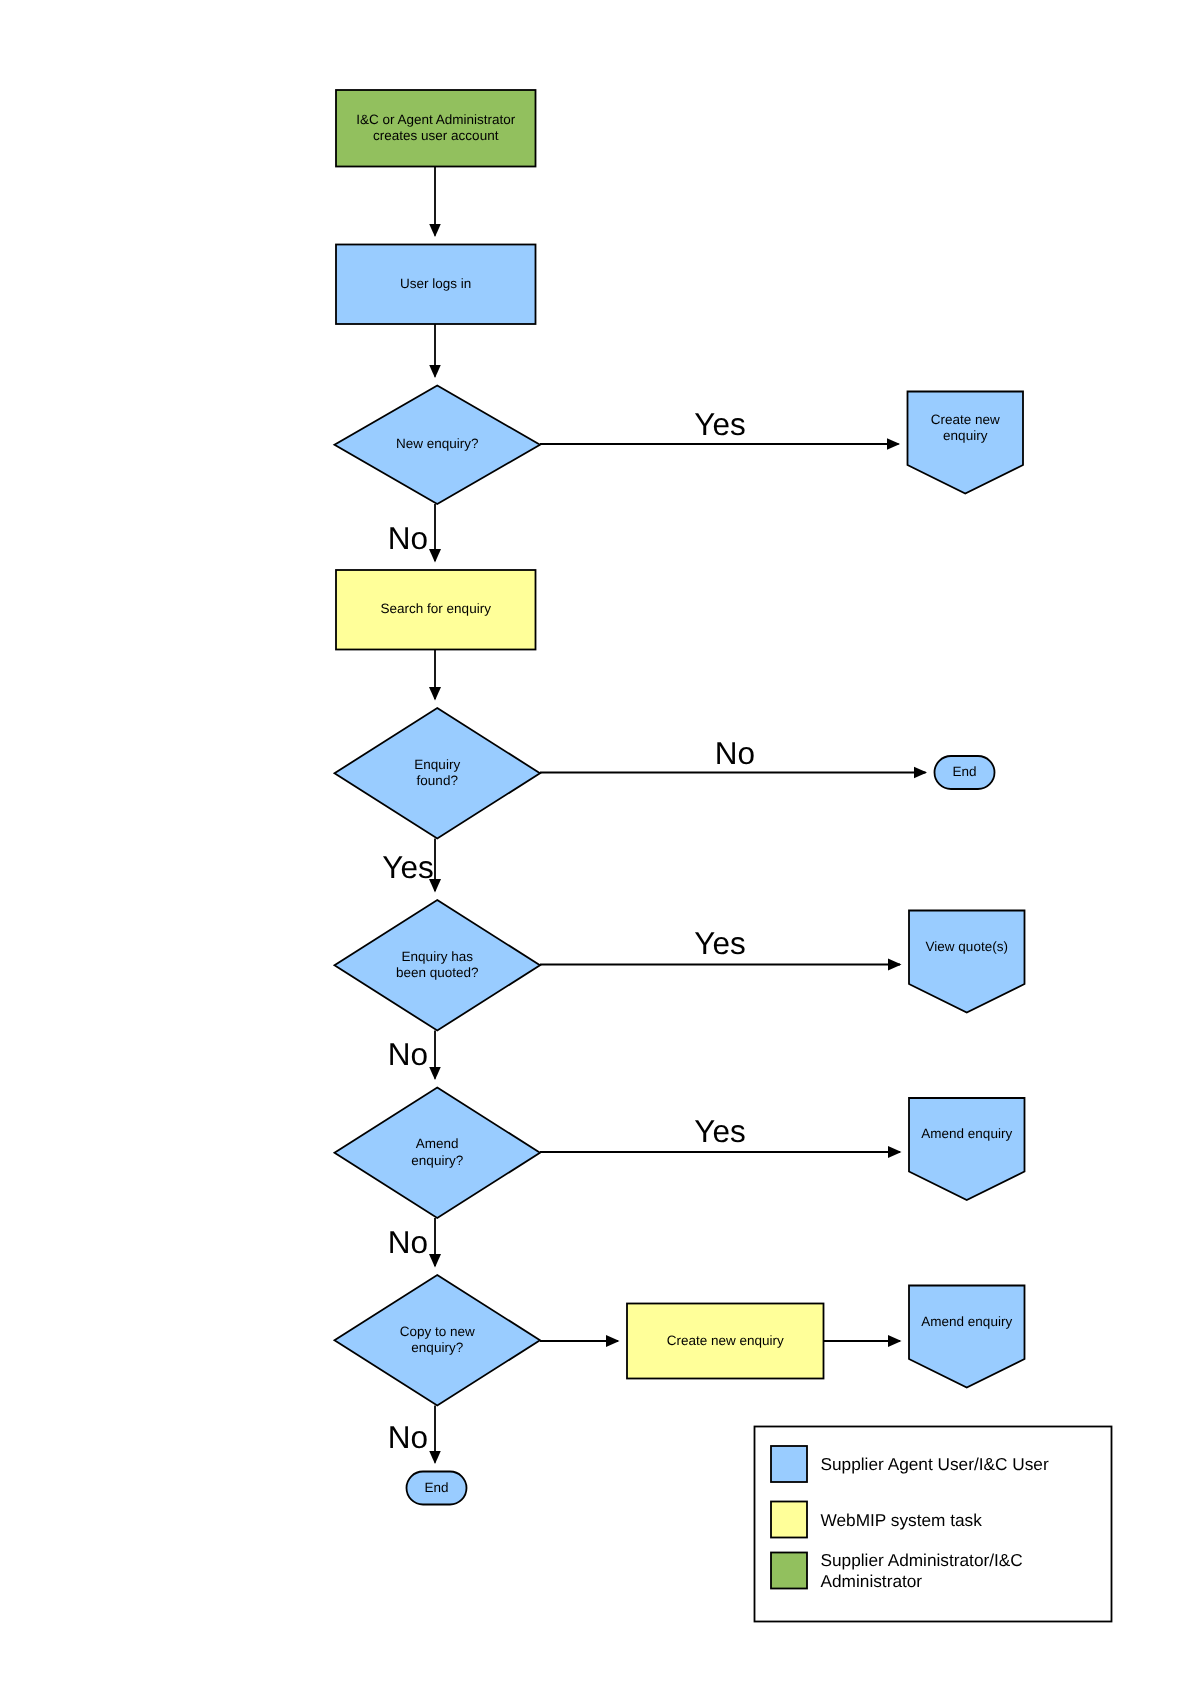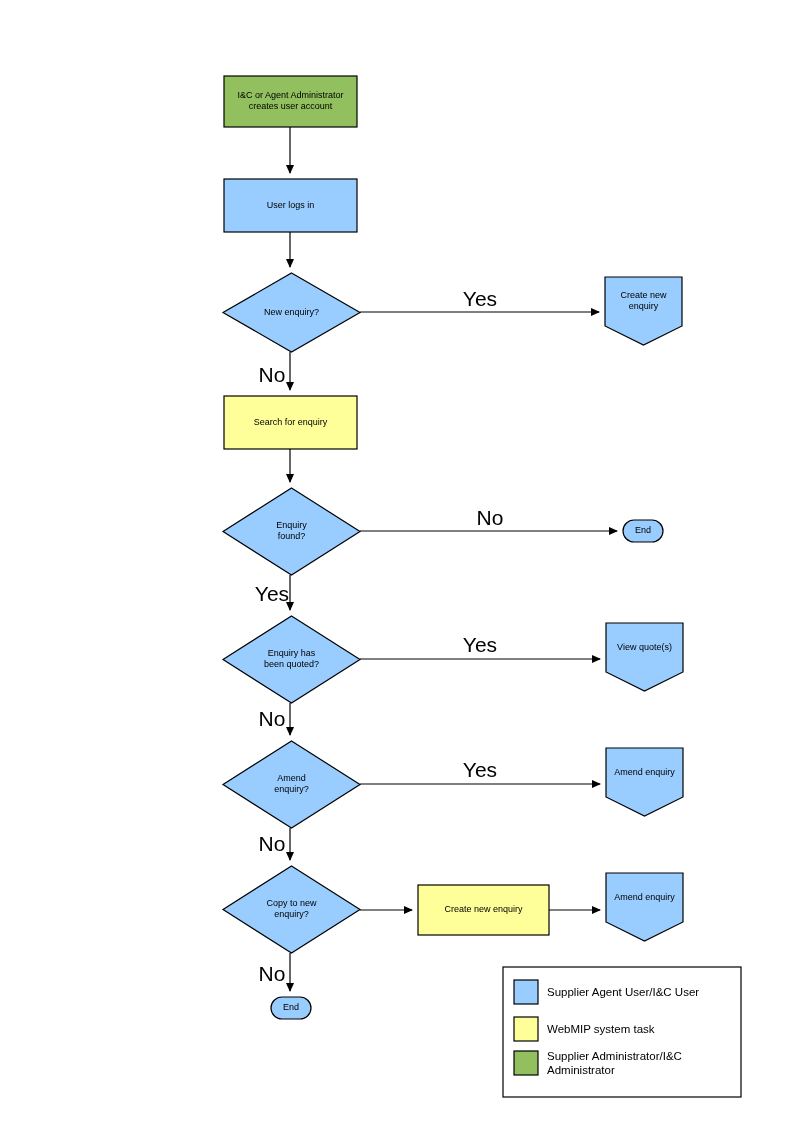--- a/index.html
+++ b/index.html
@@ -11,21 +11,21 @@
   body {
     width: 794px;
     height: 1123px;
     position: relative;
     font-family: "Liberation Sans", sans-serif;
     overflow: hidden;
   }
   #flow-root {
     position: absolute;
     left: 0;
-    top: 16px;
+    top: 0;
     width: 794px;
     height: 886px;
   }
   svg {
     display: block;
   }
   .node-shape {
     stroke: #000000;
     stroke-width: 1.2;
   }

